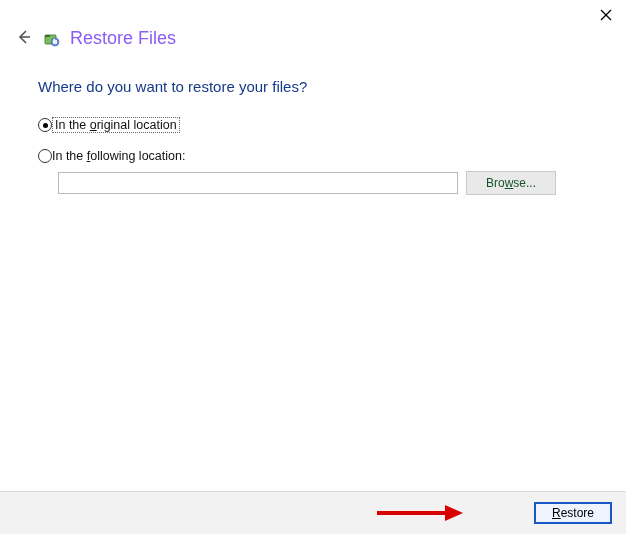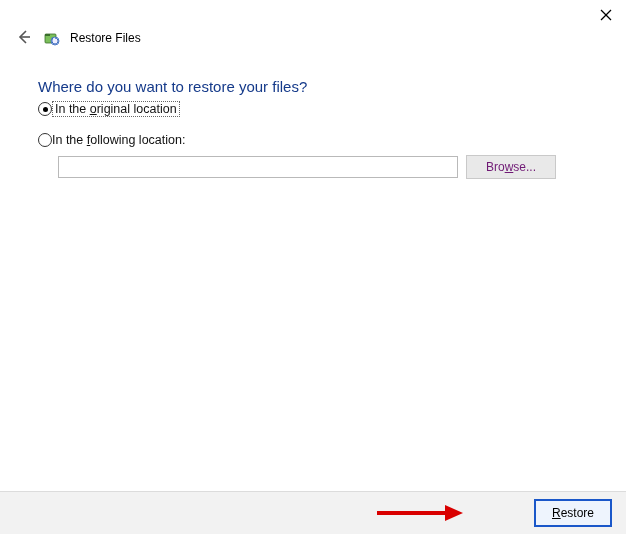--- a/index.html
+++ b/index.html
@@ -3,34 +3,34 @@
 <meta charset="utf-8">
 <style>
   html,body{margin:0;padding:0;width:626px;height:534px;font-family:"Segoe UI",Tahoma,sans-serif;font-size:12px;color:#000;background:#fff;overflow:hidden}
   .titlebar{position:relative;height:40px}
   .close-btn{position:absolute;top:4px;right:6px;width:28px;height:24px;display:flex;align-items:center;justify-content:center;cursor:pointer}
   .close-btn svg{width:12px;height:12px}
   .hdr{position:absolute;left:14px;top:28px;display:flex;align-items:center;gap:10px}
   .back-arrow{width:20px;height:20px;display:flex;align-items:center;justify-content:center;cursor:pointer}
   .back-arrow svg{width:16px;height:16px}
   .app-icon{width:16px;height:16px;display:flex;align-items:center;justify-content:center}
-  .title{font-size:12px;color:#000000}
+  .title{font-size:18px;color:#8b5cf6}
   .content{position:absolute;left:38px;top:78px;right:38px}
-  .headline{font-size:15px;color:#153a8a;margin-bottom:6px}
+  .headline{font-size:15px;color:#153a8a;margin-bottom:22px}
   .opt-row{display:flex;align-items:center;margin-bottom:16px}
   .radio{width:12px;height:12px;border:1px solid #333;border-radius:50%;display:flex;align-items:center;justify-content:center;flex:0 0 auto;cursor:pointer}
   .radio.selected::after{content:"";width:5px;height:5px;background:#000;border-radius:50%;display:block}
   .opt-label{font-size:12.5px;color:#111}
   .focusbox{border:1px dotted #666;padding:0 2px}
   .u{text-decoration:underline}
   .loc-row{display:flex;align-items:center;gap:8px;margin-top:8px;margin-left:20px}
   .path-input{width:390px;height:20px;border:1px solid #b9b9b9;background:#fff;padding:0 4px;font:inherit}
-  .browse-btn{width:90px;height:24px;background:#e9e9e9;border:1px solid #c9c9c9;color:#701a75;font:inherit;cursor:default}
+  .browse-btn{width:90px;height:24px;background:#e9e9e9;border:1px solid #c9c9c9;color:#14532d;font:inherit;cursor:default}
   .footer{position:absolute;left:0;right:0;bottom:0;height:42px;border-top:1px solid #dcdcdc;background:#f2f2f2;display:flex;align-items:center;justify-content:flex-end;gap:8px;padding-right:14px}
-  .btn{width:78px;height:28px;font:inherit;border:1px solid #adadad;background:#e9e9e9;cursor:pointer}
+  .btn{width:78px;height:22px;font:inherit;border:1px solid #adadad;background:#e9e9e9;cursor:pointer}
   .btn.primary{border:2px solid #1a57c9;background:#eef4fd}
   .arrow-annot{position:absolute;left:375px;bottom:8px;pointer-events:none}
 </style>
 </head>
 <body>
 
 <div class="titlebar">
   <div class="close-btn">
     <span>
       <svg viewBox="0 0 12 12">

